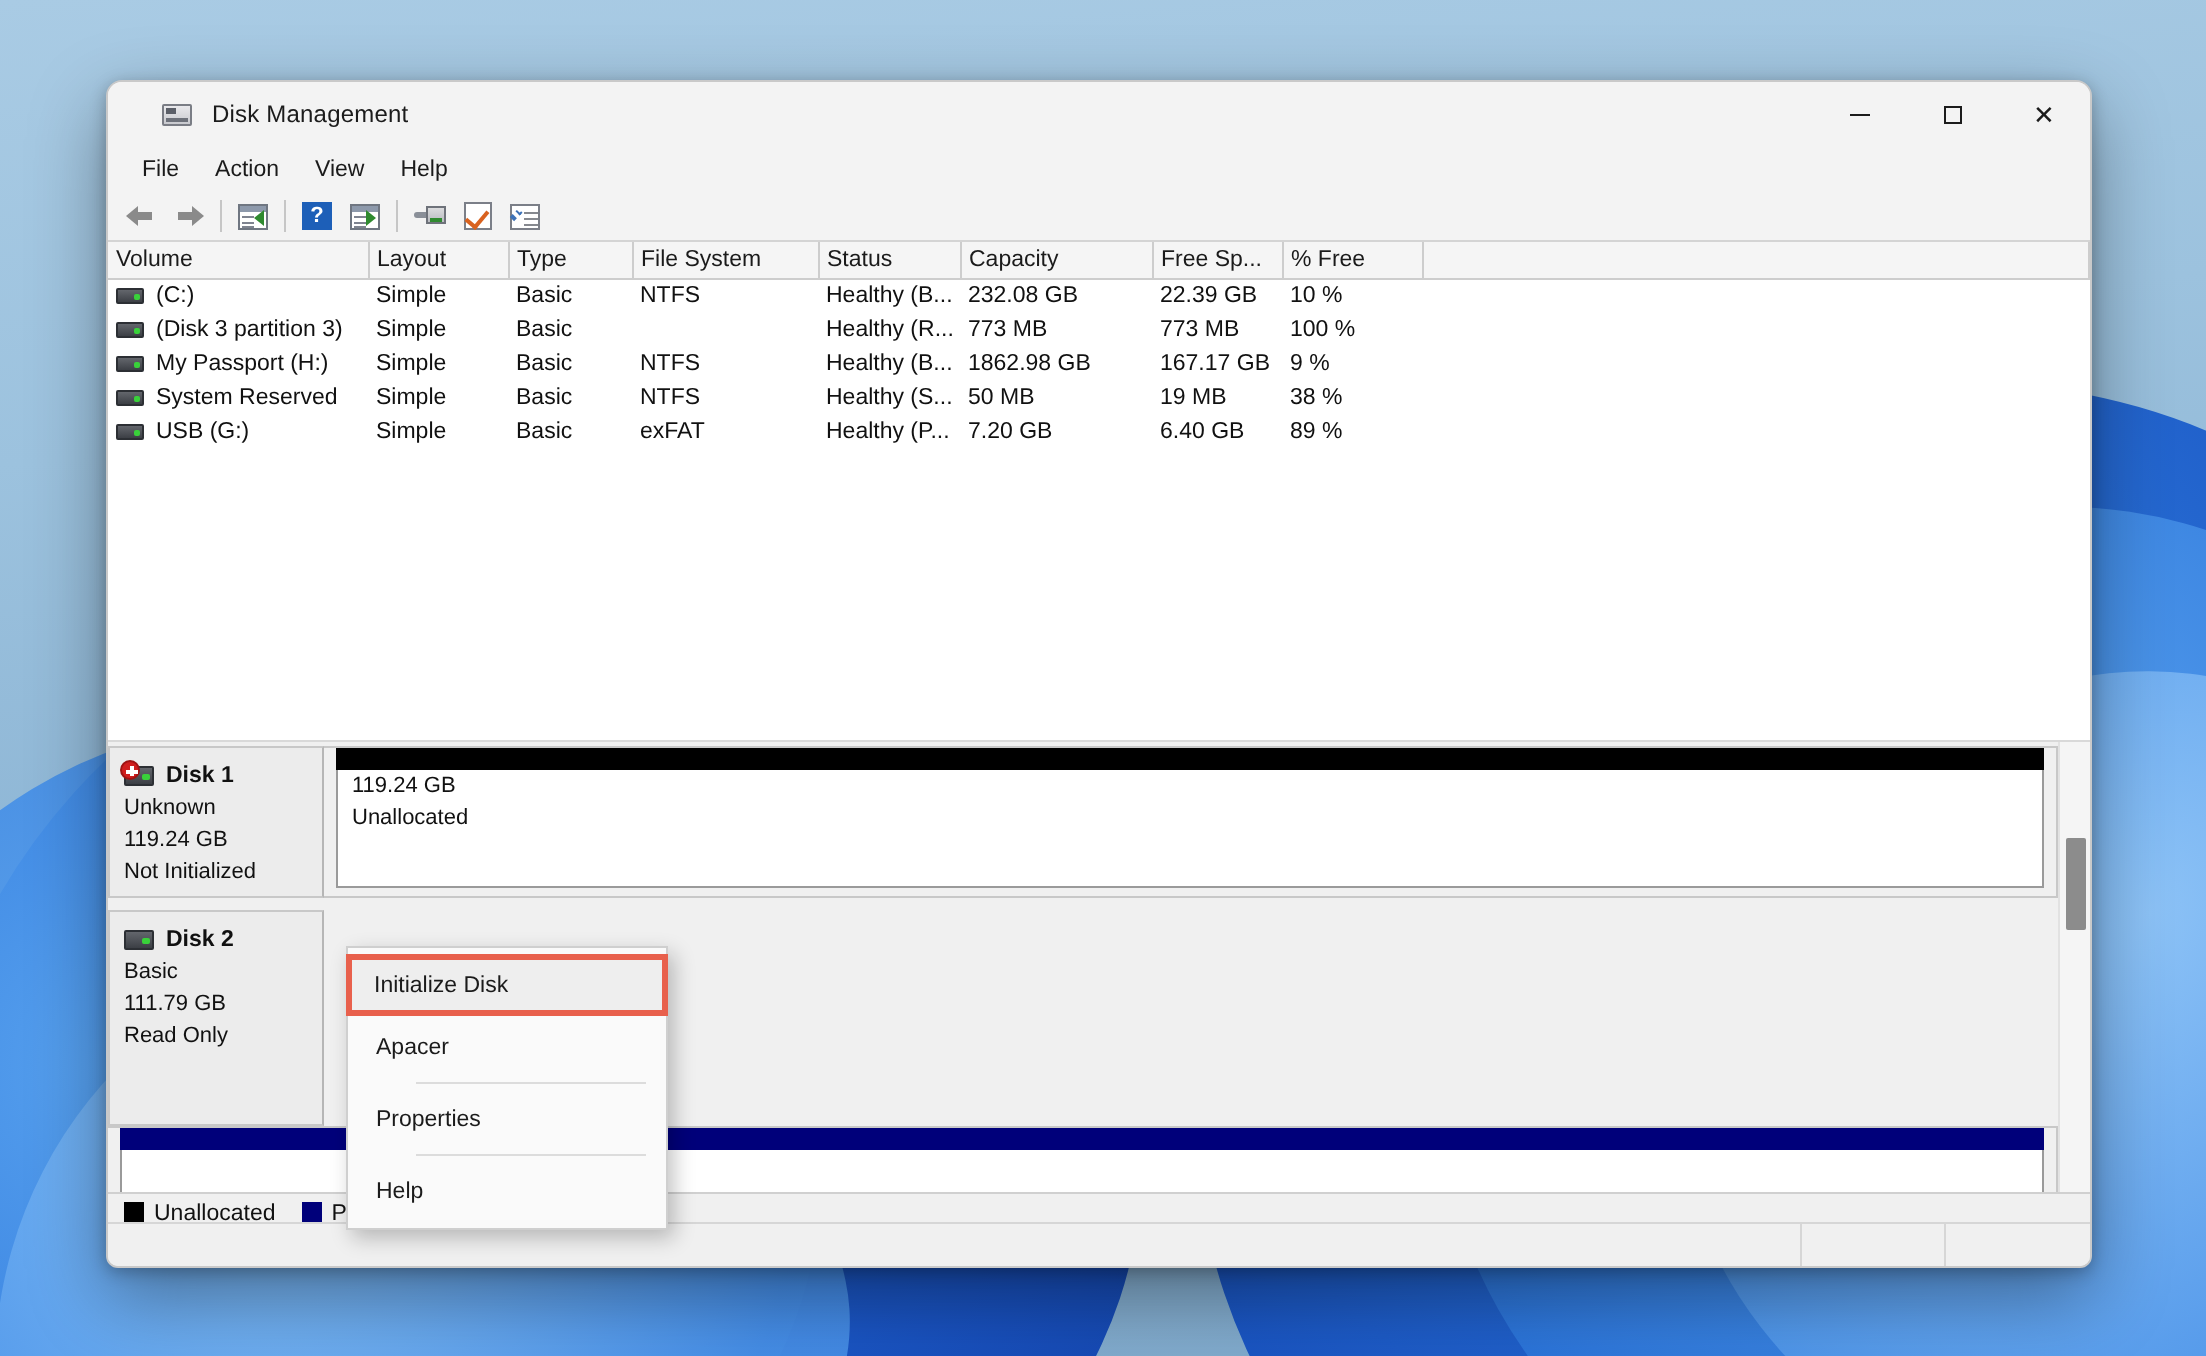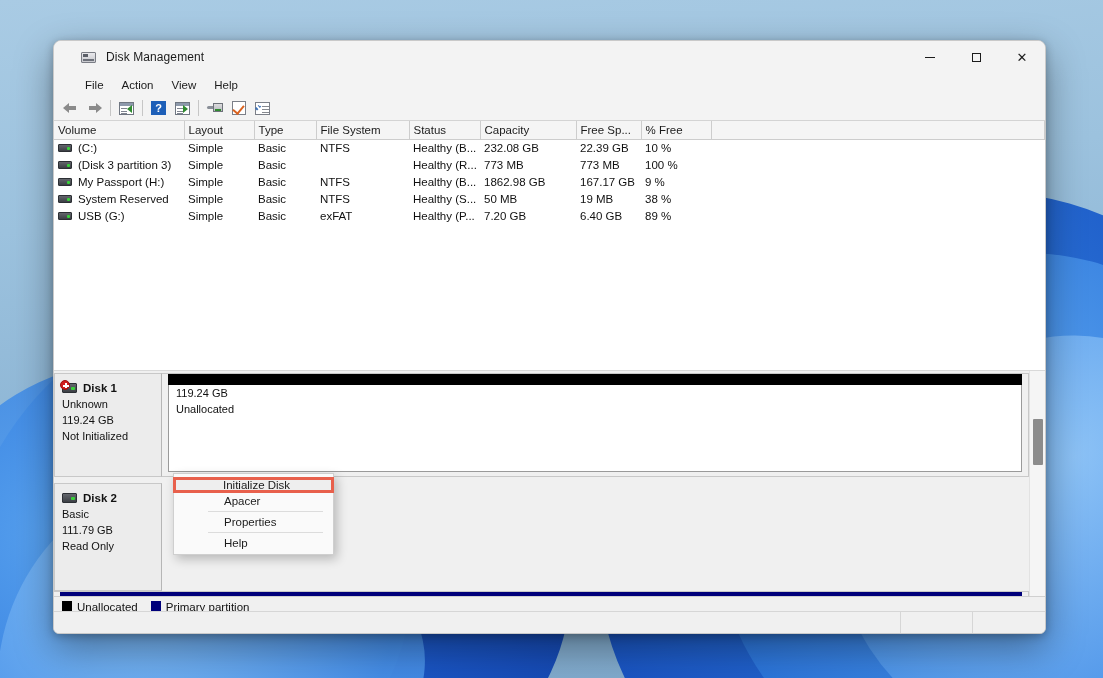--- a/index.html
+++ b/index.html
@@ -90,21 +90,21 @@
   .glyph-min { width: 10px; height: 1px; background: #1b1b1b; }
   .glyph-max { width: 9px; height: 9px; border: 1px solid #1b1b1b; }
   .glyph-close { font-size: 13px; line-height: 1; }
 
   
   #menubar {
     height: 23px;
     background: #f3f3f3;
     display: flex;
     align-items: center;
-    padding-left: 22px;
+    padding-left: 8px;
     border-bottom: none;
   }
   .menuitem {
     font-size: 11.5px; color: #1b1b1b;
     padding: 2px 9px;
     cursor: default;
   }
 
   
   #toolbar {
@@ -284,21 +284,21 @@
     overflow: hidden;
     border-bottom: 1px solid #d0d0d0;
   }
   #disk-scroll {
     position: absolute;
     left: 0; top: 0; right: 16px; bottom: 0;
     overflow: hidden;
   }
   .diskrow {
     display: flex;
-    height: 104px;
+    height: 76px;
     margin: 2px 0 0 0;
     background: #f0f0f0;
   }
   .diskrow + .diskrow { margin-top: 6px; flex-direction: column; }
   .disk-head {
     width: 108px; flex: 0 0 108px;
     background: #ececec;
     border: 1px solid #c8c8c8;
     border-right: 1px solid #b6b6b6;
     padding: 6px 7px;
@@ -412,23 +412,23 @@
     width: 161px;
     background: #fafafa;
     border: 1px solid #cfcfcf;
     box-shadow: 3px 4px 10px rgba(0,0,0,0.24);
     padding: 3px 0;
     z-index: 40;
     font-size: 11.5px;
     color: #1b1b1b;
   }
   #ctxmenu .ci {
-    height: 16px;
+    height: 31px;
     display: flex; align-items: center;
-    padding-left: 50px;
+    padding-left: 14px;
     white-space: nowrap;
   }
   #ctxmenu .ci.highlight {
     background: #eeeeee;
     box-shadow: inset 0 0 0 3px #e8604c;
     margin: 0 -1px;
     position: relative;
   }
   #ctxmenu .sep {
     height: 1px; background: #dcdcdc; margin: 2px 10px 2px 34px;

